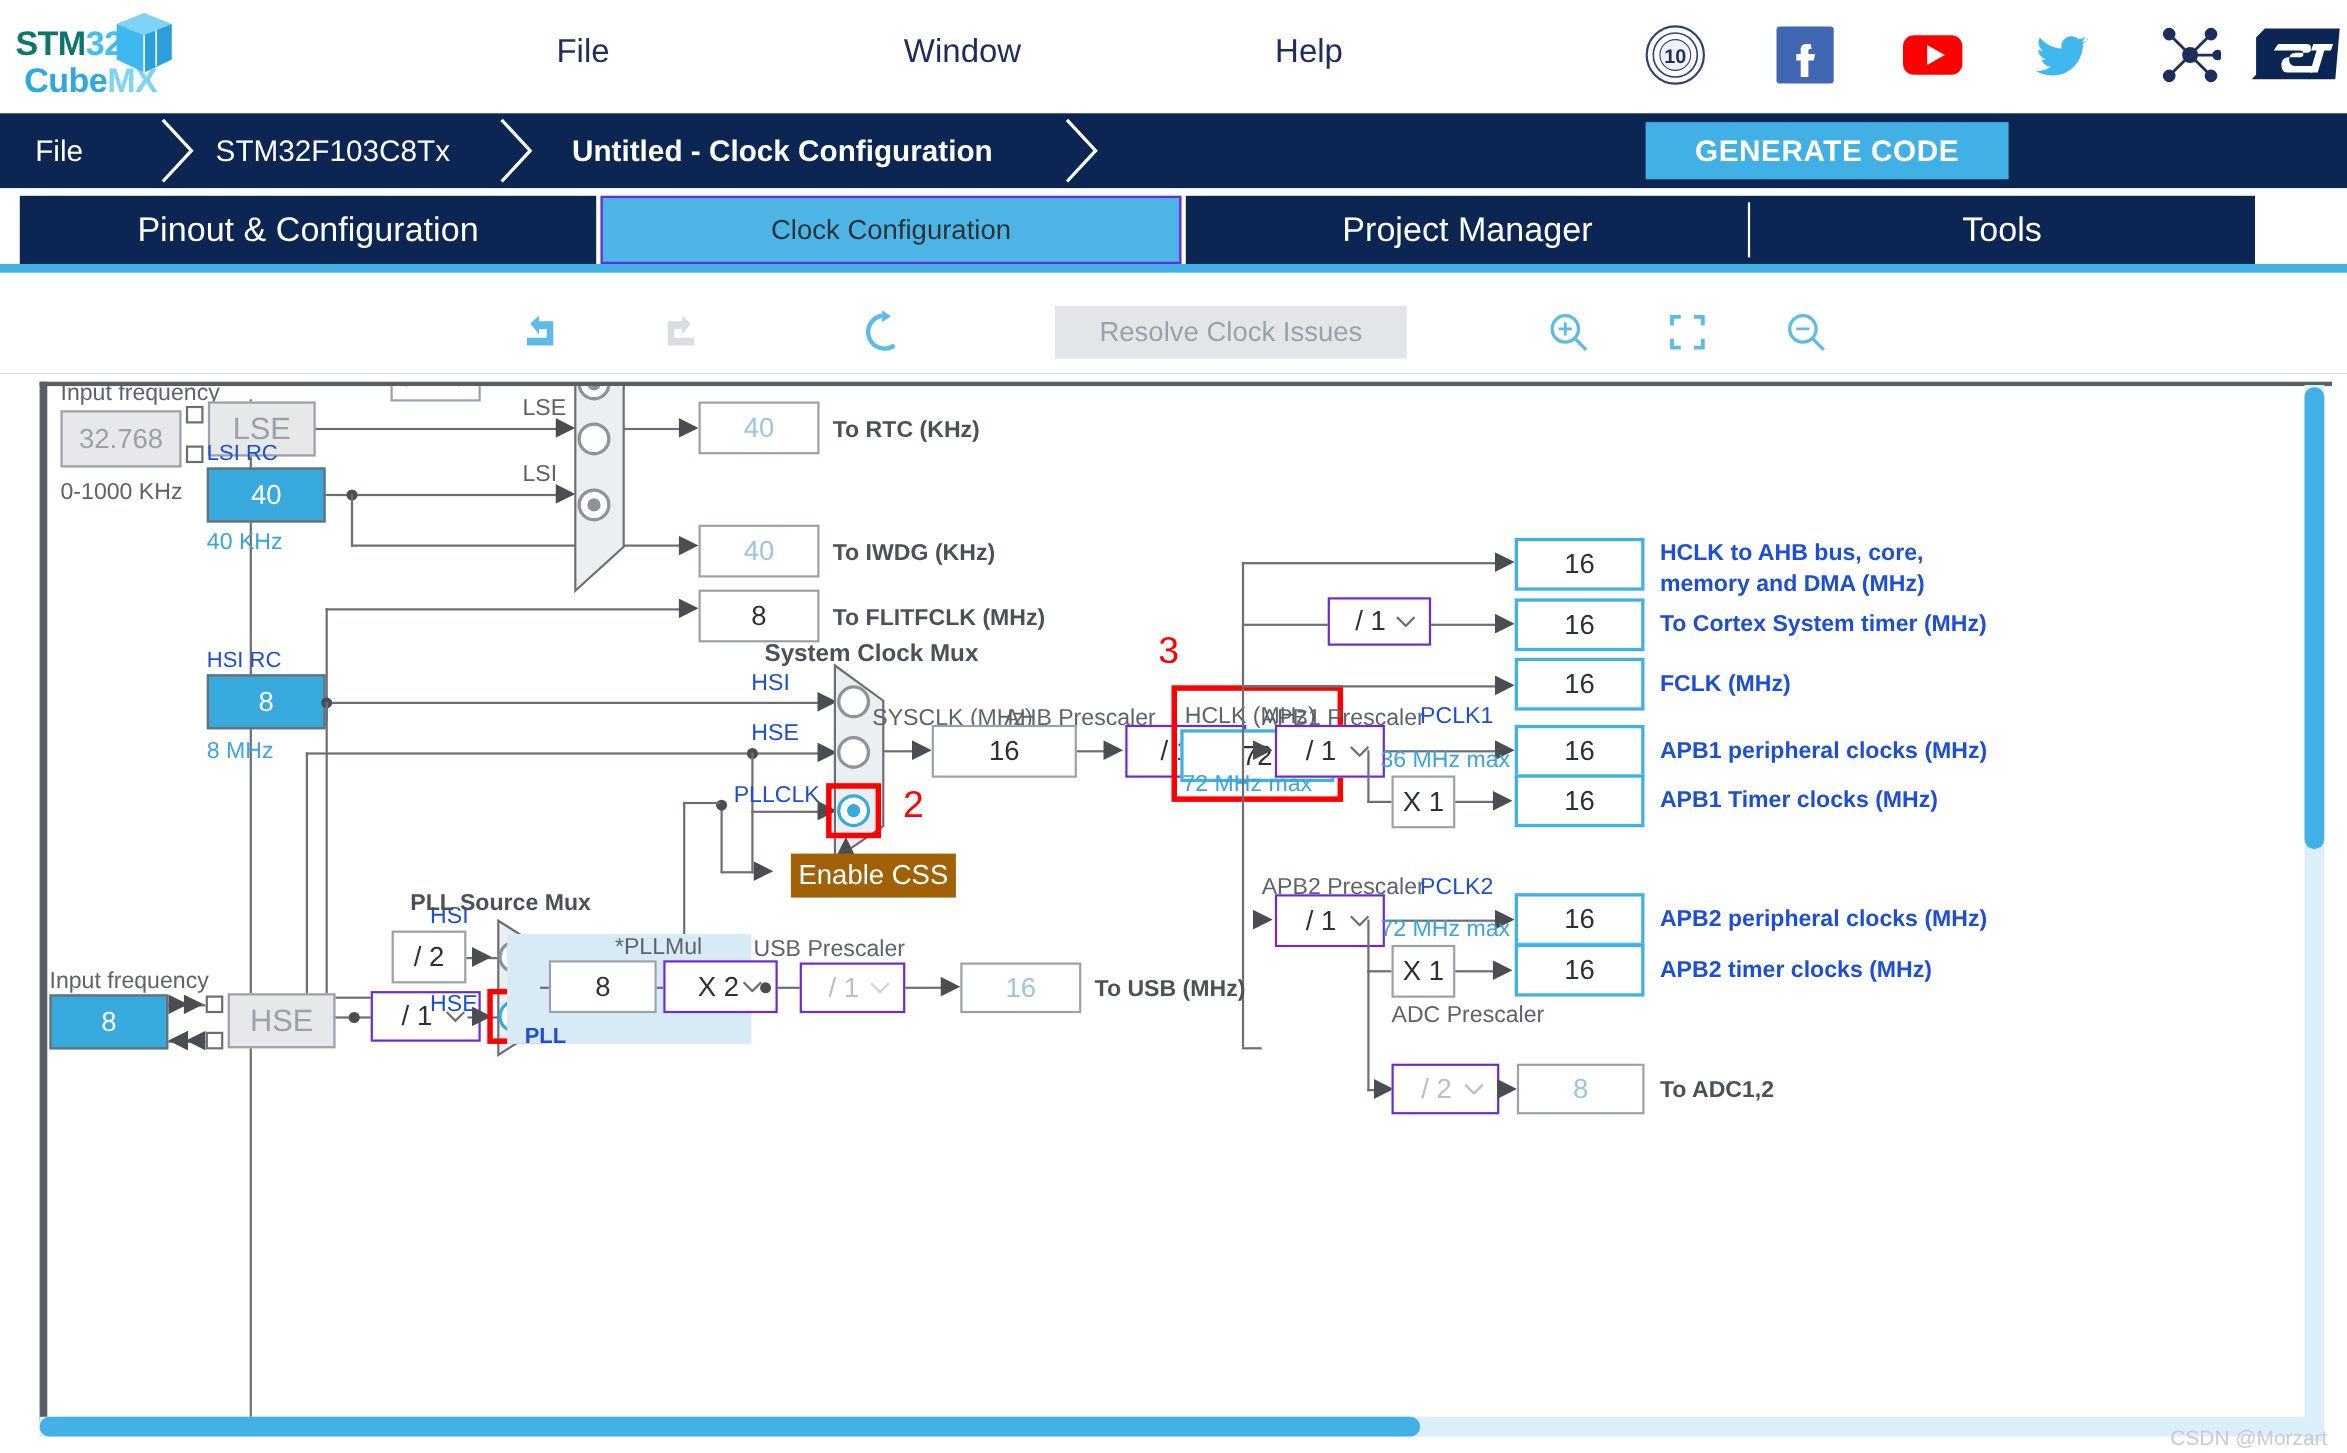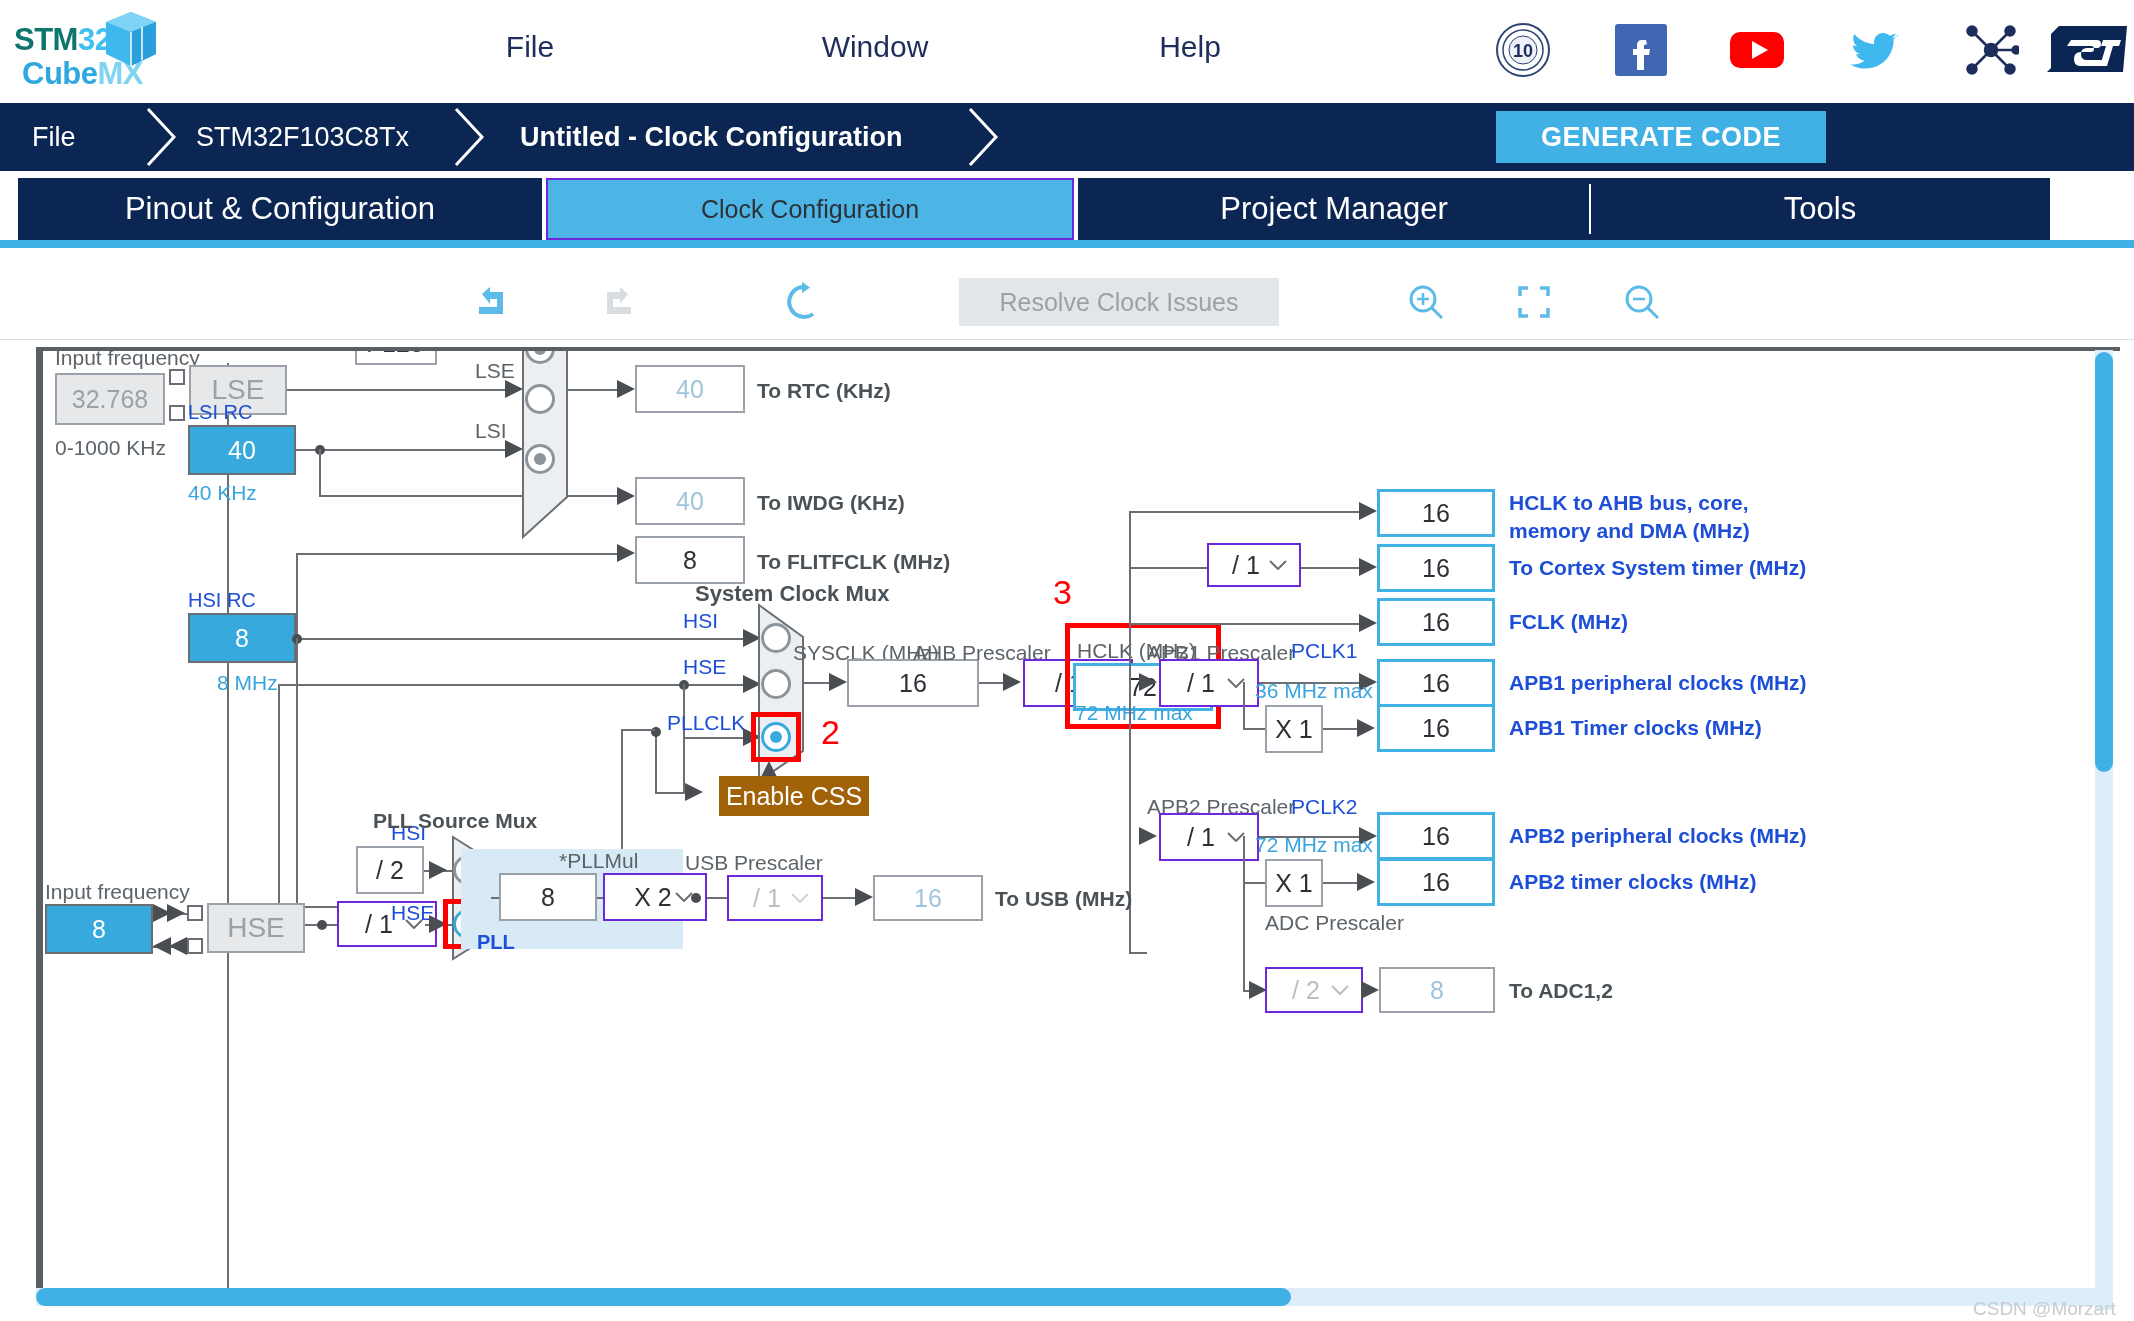--- a/index.html
+++ b/index.html
@@ -334,21 +334,21 @@
   <div class="wire v" style="left:253px; top:202px; height:102px;"></div>
   <div class="wire h" style="left:253px; top:202px; width:325px;"></div>
   <svg class="arrow" style="left:574px; top:193px; width:18px; height:18px;">
       <polygon points="0,0 18,9 0,18" fill="#4a4e52"></polygon>
     </svg>
   <div class="field" style="left:592px; top:185px; width:110px; height:48px;">8</div>
   <div class="lbl b" style="left:714px; top:199px;">To FLITFCLK (MHz)</div>
 
   <div class="lbl dark" style="left:145px; top:238px; font-size:20px;">HSI RC</div>
   <div class="field cyanfill" style="left:145px; top:262px; width:108px; height:50px;">8</div>
-  <div class="lbl blue" style="left:145px; top:296px; top:320px;margin-left:29px;">8 MHz</div>
+  <div class="lbl blue" style="left:145px; top:296px; top:320px;">8 MHz</div>
 
   <div class="wire h" style="left:253px; top:287px; width:455px;"></div>
   <div class="dot" style="left:249px; top:283px;"></div>
   <svg class="arrow" style="left:700px; top:278px; width:18px; height:18px;">
       <polygon points="0,0 18,9 0,18" fill="#4a4e52"></polygon>
     </svg>
   <div class="lbl dark" style="left:640px; top:258px;">HSI</div>
 
   <div class="wire v" style="left:253px; top:287px; height:270px;"></div>
   <div class="wire h" style="left:253px; top:555px; width:60px;"></div>

